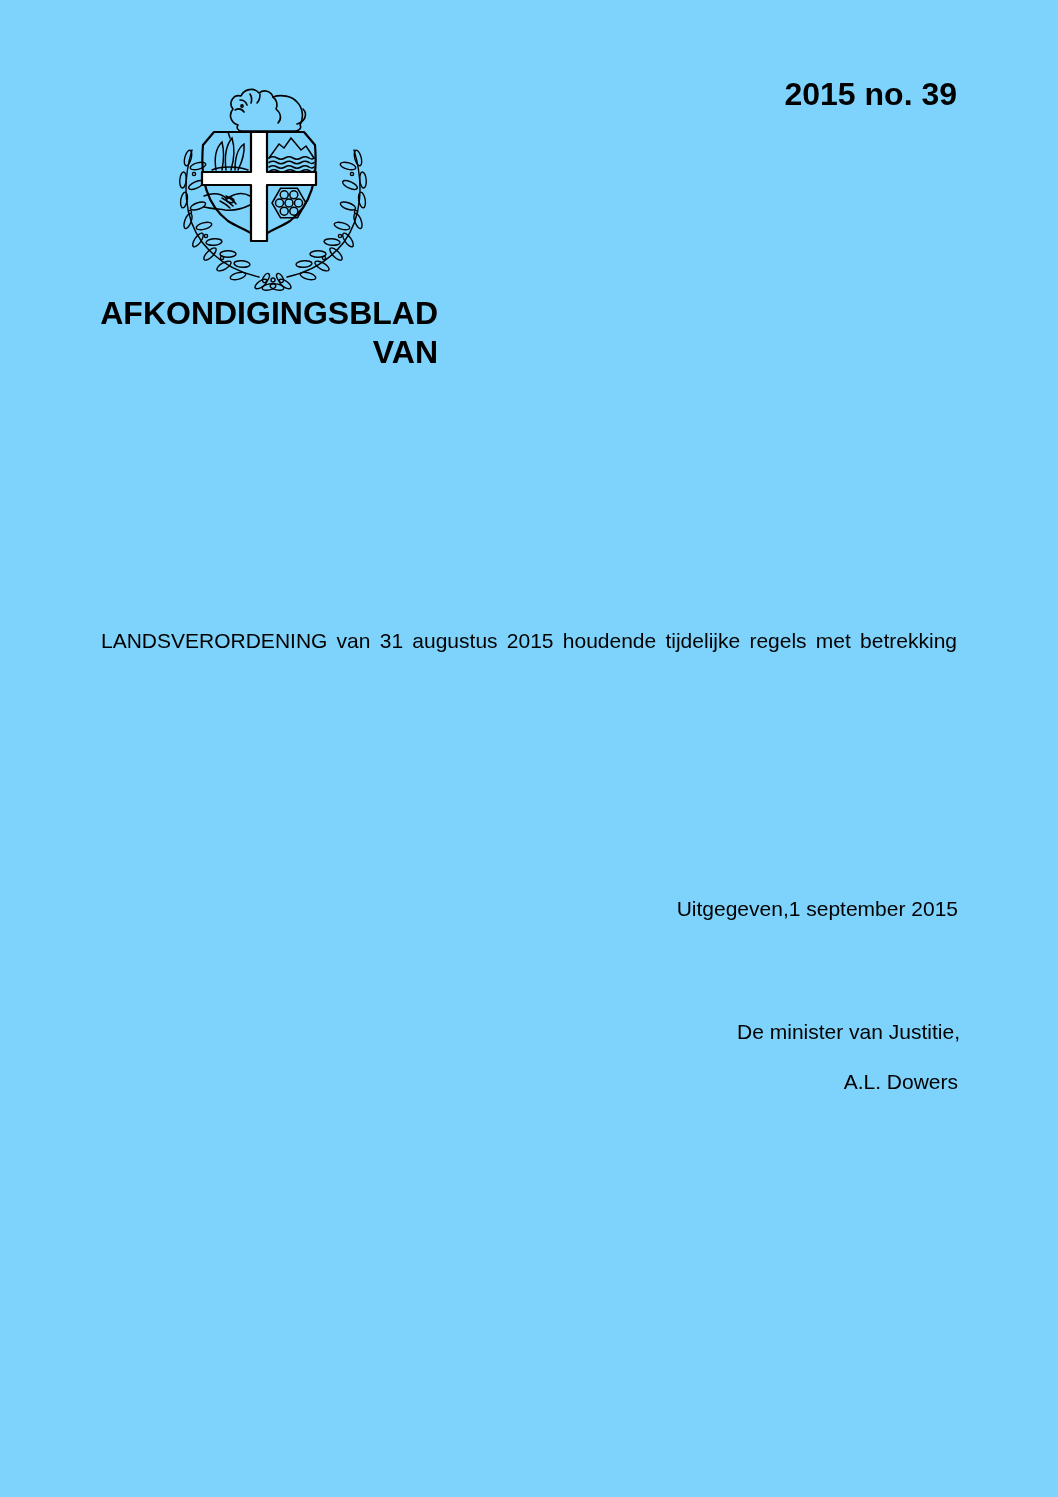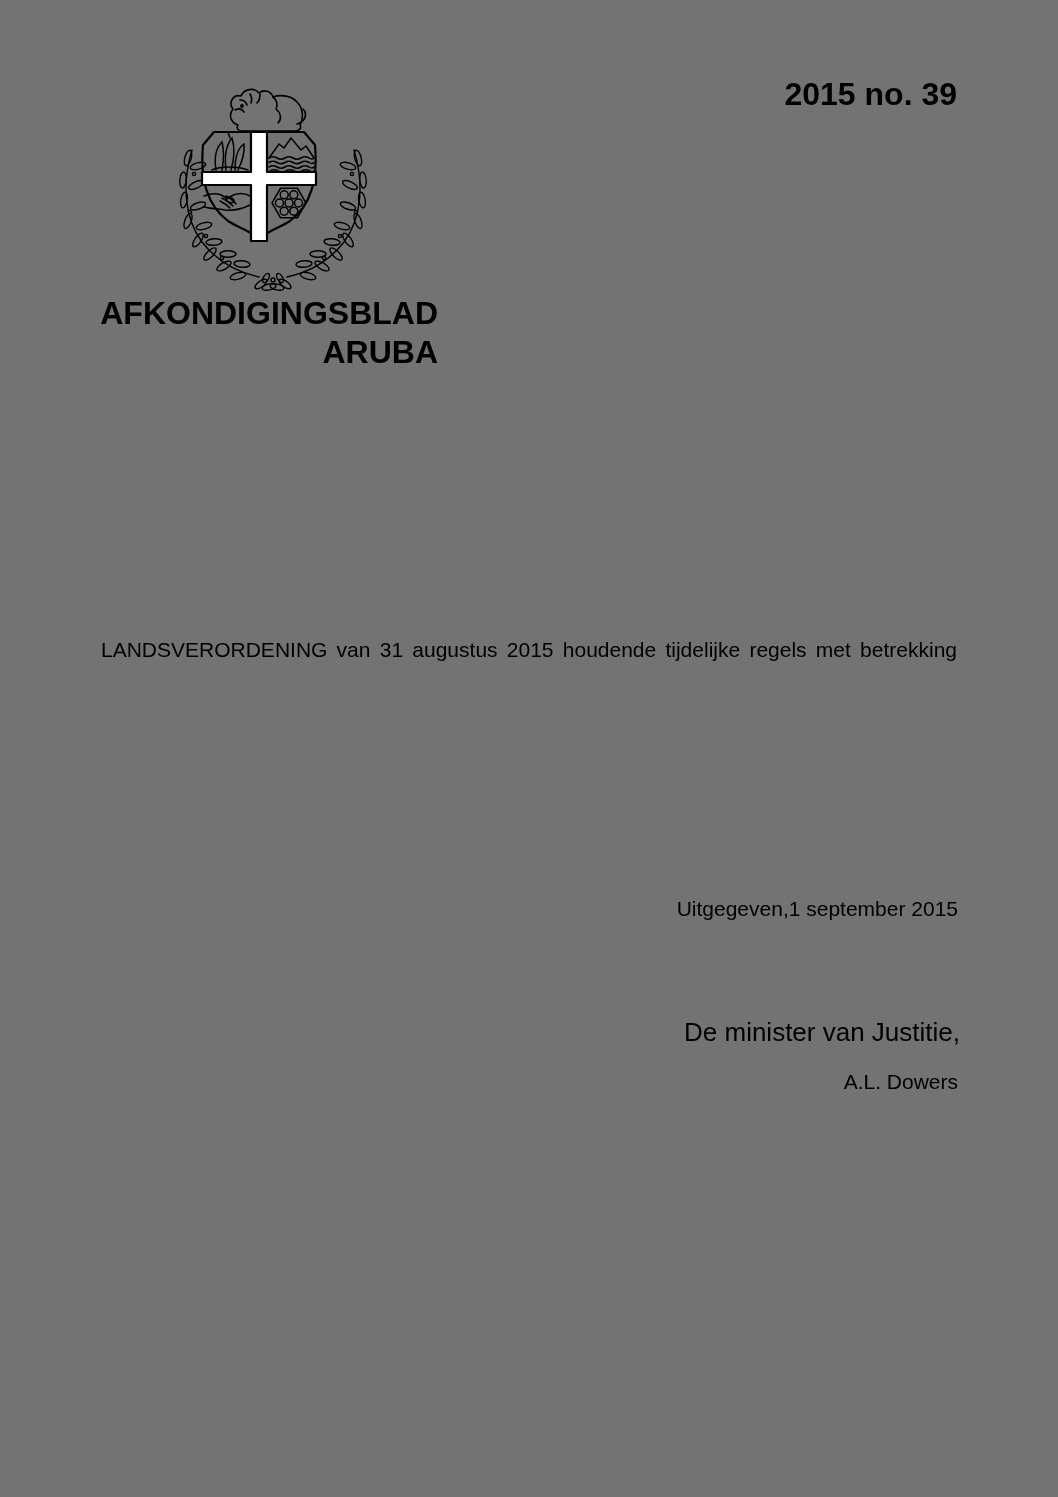--- a/index.html
+++ b/index.html
@@ -1,21 +1,21 @@
 <!DOCTYPE html>
 <html><head>
 <meta charset="utf-8">
 <style>
   html, body { margin: 0; padding: 0; }
   body { background: #ffffff; }
   .page {
     position: relative;
     width: 1058px;
     height: 1497px;
-    background: #737373;
+    background: #7dd3fc;
     color: #000000;
     font-family: "Liberation Sans", "DejaVu Sans", sans-serif;
     overflow: hidden;
   }
   .doc-number {
     position: absolute;
     top: 76px;
     right: 101px;
     font-size: 32px;
     line-height: 37px;
@@ -44,39 +44,38 @@
     left: 101px;
     top: 628px;
     width: 856px;
     font-size: 21px;
     line-height: 25.3px;
   }
   .decree .jline {
     text-align: justify;
     text-align-last: justify;
     white-space: normal;
-    margin-top: 9px;
   }
   .decree .jline.last {
     text-align-last: left;
   }
   .issued-line {
     position: absolute;
     top: 896px;
     right: 100px;
     font-size: 21px;
     line-height: 26px;
     white-space: nowrap;
     text-align: center;
   }
   .minister-title {
     position: absolute;
     top: 1019px;
     right: 98px;
-    font-size: 26px;
+    font-size: 21px;
     line-height: 26px;
     white-space: nowrap;
   }
   .minister-name {
     position: absolute;
     top: 1069px;
     right: 100px;
     font-size: 21px;
     line-height: 26px;
     white-space: nowrap;
@@ -200,21 +199,21 @@
       </g>
 
       <path d="M36,44 L126,44 L137,57 C140,92 133,117 112,133 C101,140 89,143 81,151 C73,143 61,140 50,133 C29,117 22,92 25,57 Z" fill="none" stroke="#000" stroke-width="2.2" stroke-linejoin="round"></path>
 
       <path d="M73,44 L89,44 L89,84 L138,84 L138,97 L89,97 L89,153 L73,153 L73,97 L24,97 L24,84 L73,84 Z" fill="#ffffff" stroke="#000" stroke-width="2.2" stroke-linejoin="round"></path>
     </svg>
   </div>
 
   <div class="masthead">
     <div>AFKONDIGINGSBLAD</div>
-    <div>ARUBA</div>
+    <div>VAN</div>
   </div>
 
   <div class="decree">
     <div class="jline">LANDSVERORDENING van 31 augustus 2015 houdende tijdelijke regels met betrekking</div>
   </div>
 
   <div class="issued-line">Uitgegeven,1 september 2015</div>
 
   <div class="minister-title">De minister van Justitie,</div>
 

